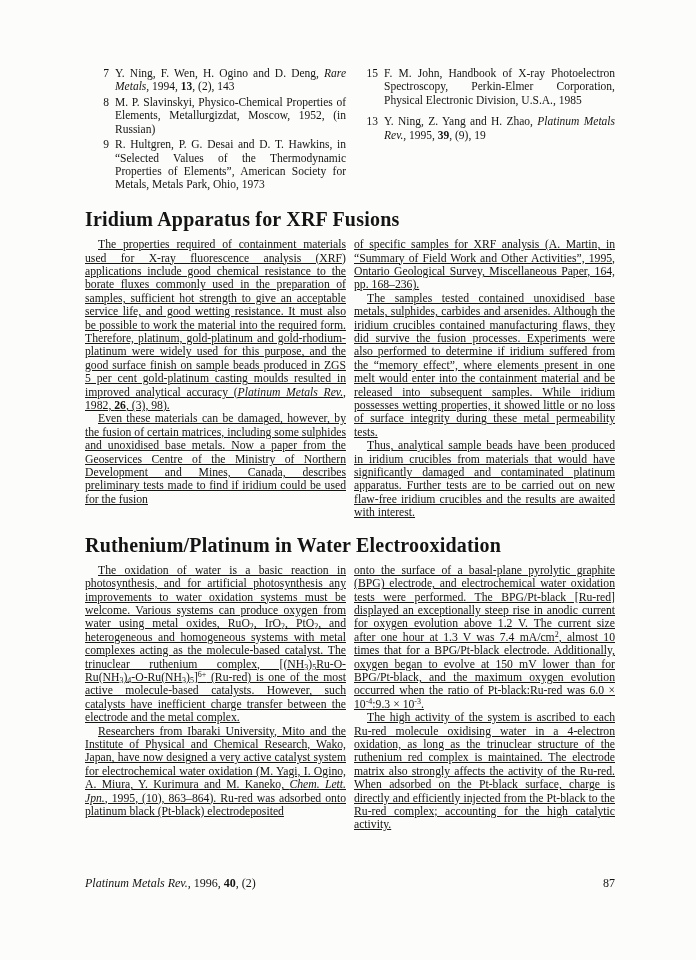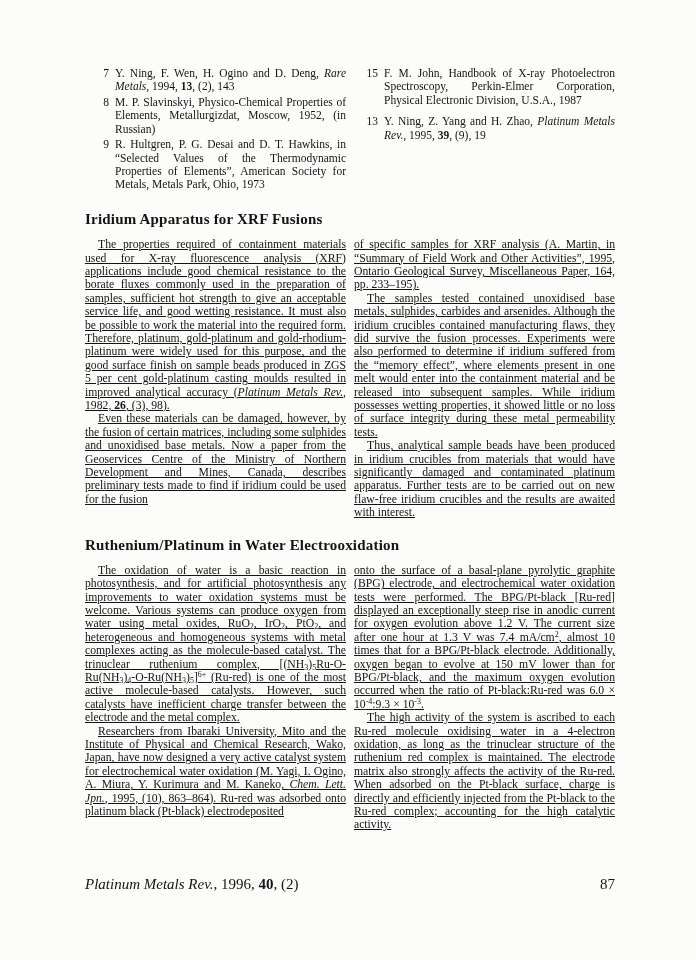--- a/index.html
+++ b/index.html
@@ -16,66 +16,66 @@
   }
   
   .refs{display:flex;gap:8px;}
   .ref-col{width:261px;font-size:11.5px;line-height:13.3px;text-align:justify;}
   .ref-col.right .ref{margin-bottom:8.5px;}
   .ref-col.left .ref{margin-bottom:2.5px;}
   .ref{padding-left:30px;position:relative;}
   .ref .num{position:absolute;left:0;top:0;width:24px;text-align:right;}
   
   .article-title{
-    font-size:15px;font-weight:bold;letter-spacing:.2px;
+    font-size:20px;font-weight:bold;letter-spacing:.2px;
     margin:13px 0 7px 0;line-height:24px;
   }
   .cols{display:flex;gap:8px;}
   .col{width:261px;font-size:11.7px;line-height:13.4px;text-align:justify;text-decoration:underline;}
   .col p{margin:0;}
   .col p.indent{text-indent:13px;}
   .it{font-style:italic;}
   .bd{font-weight:bold;}
   sub,sup{font-size:8px;line-height:0;}
   sub{vertical-align:-2px;}
   sup{vertical-align:4px;}
   
   .footer{
     position:absolute;left:85px;right:81px;top:876px;
     display:flex;justify-content:space-between;
-    font-size:15px;
+    font-size:12px;
   }
 </style>
 </head>
 <body>
 
 <div class="page">
 
   <section class="refs">
     <div class="ref-col left">
         <div class="ref"><span class="num">7</span><span>Y. Ning, F. Wen, H. Ogino and D. Deng, </span><span class="it">Rare Metals</span><span>, 1994, </span><span class="bd">13</span><span>, (2), 143</span></div>
         <div class="ref"><span class="num">8</span><span>M. P. Slavinskyi, Physico-Chemical Properties of Elements, Metallurgizdat, Moscow, 1952, (in Russian)</span></div>
         <div class="ref"><span class="num">9</span><span>R. Hultgren, P. G. Desai and D. T. Hawkins, in “Selected Values of the Thermodynamic Properties of Elements”, American Society for Metals, Metals Park, Ohio, 1973</span></div>
       </div>
     <div class="ref-col right">
-        <div class="ref"><span class="num">15</span><span>F. M. John, Handbook of X-ray Photoelectron Spectroscopy, Perkin-Elmer Corporation, Physical Electronic Division, U.S.A., 1987</span></div>
+        <div class="ref"><span class="num">15</span><span>F. M. John, Handbook of X-ray Photoelectron Spectroscopy, Perkin-Elmer Corporation, Physical Electronic Division, U.S.A., 1985</span></div>
         <div class="ref"><span class="num">13</span><span>Y. Ning, Z. Yang and H. Zhao, </span><span class="it">Platinum Metals Rev.</span><span>, 1995, </span><span class="bd">39</span><span>, (9), 19</span></div>
       </div>
   </section>
 
   <div id="articles">
       <section>
         <h1 class="article-title">Iridium Apparatus for XRF Fusions</h1>
         <div class="cols">
           <div class="col">
             <p class="indent"><span>The properties required of containment materials used for X-ray fluorescence analysis (XRF) applications include good chemical resistance to the borate fluxes commonly used in the preparation of samples, sufficient hot strength to give an acceptable service life, and good wetting resistance. It must also be possible to work the material into the required form. Therefore, platinum, gold-platinum and gold-rhodium-platinum were widely used for this purpose, and the good surface finish on sample beads produced in ZGS 5 per cent gold-platinum casting moulds resulted in improved analytical accuracy (</span><span class="it">Platinum Metals Rev.</span><span>, 1982, </span><span class="bd">26</span><span>, (3), 98).</span></p>
             <p class="indent"><span>Even these materials can be damaged, however, by the fusion of certain matrices, including some sulphides and unoxidised base metals. Now a paper from the Geoservices Centre of the Ministry of Northern Development and Mines, Canada, describes preliminary tests made to find if iridium could be used for the fusion</span></p>
           </div>
           <div class="col">
-            <p class="cont"><span>of specific samples for XRF analysis (A. Martin, in “Summary of Field Work and Other Activities”, 1995, Ontario Geological Survey, Miscellaneous Paper, 164, pp. 233–195).</span></p>
+            <p class="cont"><span>of specific samples for XRF analysis (A. Martin, in “Summary of Field Work and Other Activities”, 1995, Ontario Geological Survey, Miscellaneous Paper, 164, pp. 168–236).</span></p>
             <p class="indent"><span>The samples tested contained unoxidised base metals, sulphides, carbides and arsenides. Although the iridium crucibles contained manufacturing flaws, they did survive the fusion processes. Experiments were also performed to determine if iridium suffered from the “memory effect”, where elements present in one melt would enter into the containment material and be released into subsequent samples. While iridium possesses wetting properties, it showed little or no loss of surface integrity during these metal permeability tests.</span></p>
             <p class="indent"><span>Thus, analytical sample beads have been produced in iridium crucibles from materials that would have significantly damaged and contaminated platinum apparatus. Further tests are to be carried out on new flaw-free iridium crucibles and the results are awaited with interest.</span></p>
           </div>
         </div>
       </section>
       <section>
         <h1 class="article-title">Ruthenium/Platinum in Water Electrooxidation</h1>
         <div class="cols">
           <div class="col">
             <p class="indent"><span>The oxidation of water is a basic reaction in photosynthesis, and for artificial photosynthesis any improvements to water oxidation systems must be welcome. Various systems can produce oxygen from water using metal oxides, RuO</span><sub>2</sub><span>, IrO</span><sub>2</sub><span>, PtO</span><sub>2</sub><span>, and heterogeneous and homogeneous systems with metal complexes acting as the molecule-based catalyst. The trinuclear ruthenium complex, [(NH</span><sub>3</sub><span>)</span><sub>5</sub><span>Ru-O-Ru(NH</span><sub>3</sub><span>)</span><sub>4</sub><span>-O-Ru(NH</span><sub>3</sub><span>)</span><sub>5</sub><span>]</span><sup>6+</sup><span> (Ru-red) is one of the most active molecule-based catalysts. However, such catalysts have inefficient charge transfer between the electrode and the metal complex.</span></p>

